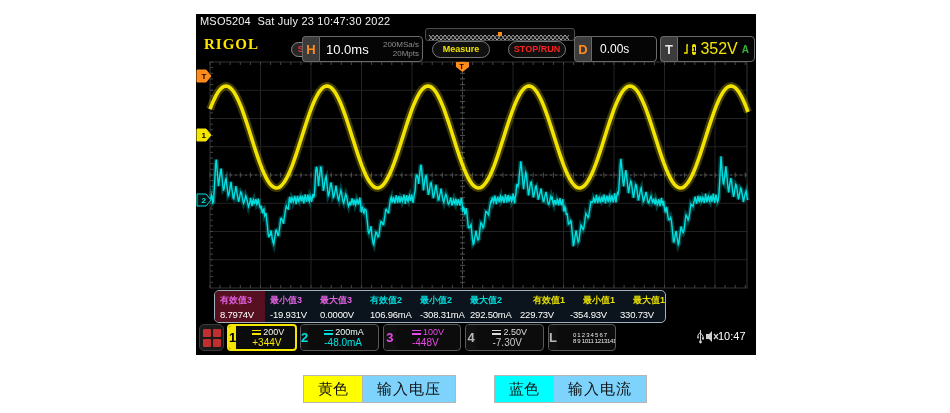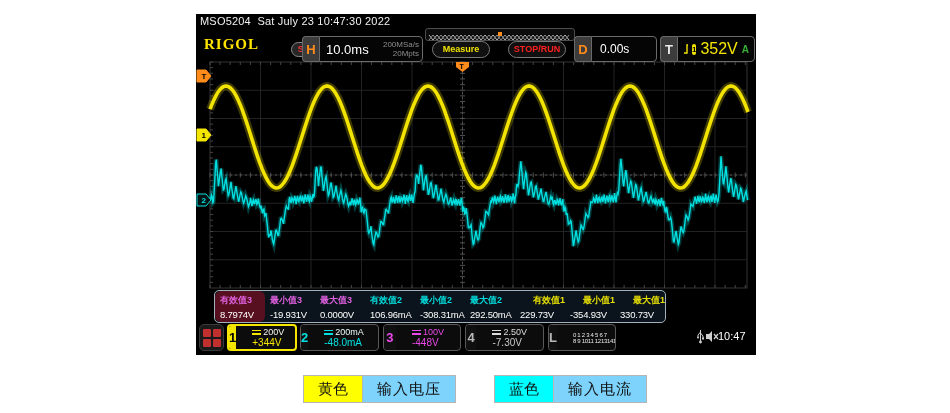--- a/index.html
+++ b/index.html
@@ -33,21 +33,21 @@
   .t-tab{color:#e8e8e8;}
   .t-box{width:78px;gap:4px;padding:0 5px;}
   .t-src{width:11px;height:11px;background:#f5e600;color:#000;font-size:8px;font-weight:bold;
          text-align:center;line-height:11px;border-radius:2px;}
   .t-lvl{color:#f5e600;font-size:16px;}
   .t-mode{color:#35b035;font-size:10px;font-weight:bold;margin-left:auto;}
 
   .meas-panel{left:18px;top:276px;width:452px;height:33px;background:rgba(12,22,30,.93);
               border:1px solid #9fb2bd;border-radius:5px;display:flex;overflow:hidden;z-index:3;}
   .mcol{flex:1;padding:3px 0 0 5px;}
-  .mcol.sel{background:#57101f;border-radius:6px;}
+  .mcol.sel{background:#57101f;}
   .mlab{font-size:9px;font-weight:bold;white-space:nowrap;}
   .mval{font-size:9.5px;color:#fff;margin-top:2px;white-space:nowrap;letter-spacing:-.2px;}
   .c3{color:#e060e0;} .c2{color:#00dcdc;} .c1{color:#e8e000;text-align:right;}
 
   .navbtn{left:3px;top:310px;width:25px;height:27px;background:#1a1a1a;border:1px solid #3a3a3a;border-radius:5px;
           display:grid;grid-template-columns:8px 8px;grid-gap:2px;justify-content:center;align-content:center;}
   .navbtn i{width:8px;height:8px;background:#c22f2f;border-radius:1px;}
   .chbtn{top:310px;height:27px;display:flex;background:#0c0c0c;border:1px solid #5a5a5a;border-radius:4px;overflow:hidden;}
   .chbtn.sel{border:2px solid #f5e600;}
   .chdig{width:16px;display:flex;align-items:center;justify-content:center;font-weight:bold;font-size:13px;background:#101010;}

